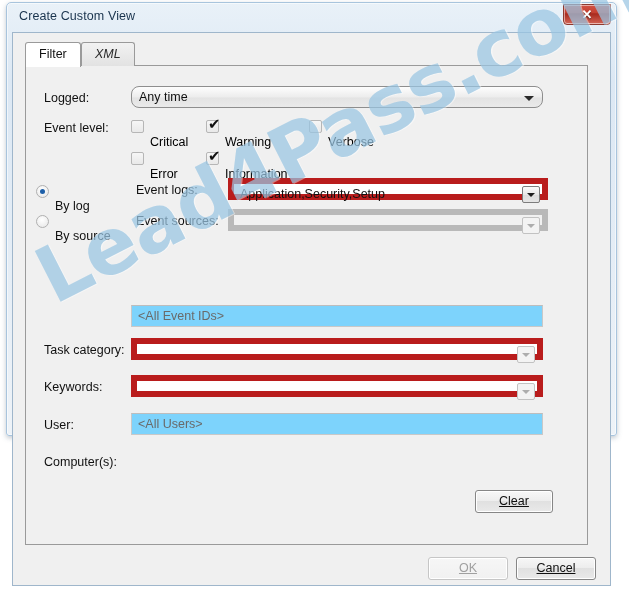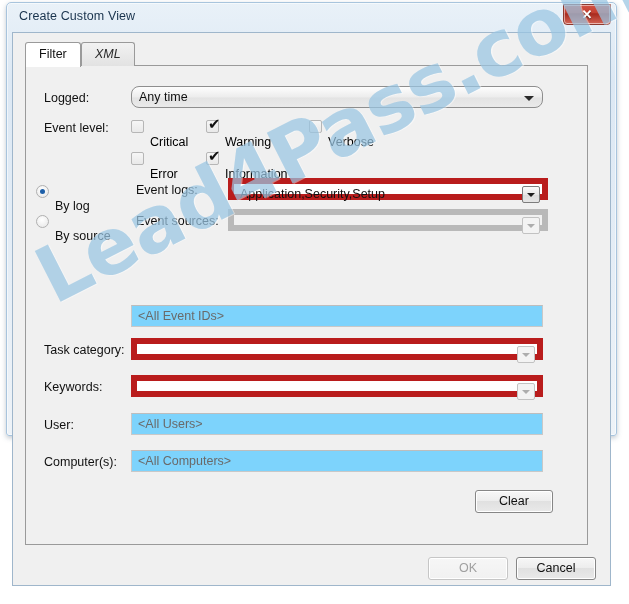--- a/index.html
+++ b/index.html
@@ -311,20 +311,21 @@
     box-sizing: border-box;
     border: 1px solid #868686;
     border-radius: 3px;
     background: linear-gradient(to bottom,#f7f7f7 0%, #ededed 46%, #e0e0e0 47%, #e9e9e9 100%);
     font-size: 12.5px;
     color: #101010;
     text-align: center;
     cursor: pointer;
     line-height: 21px;
     box-shadow: 0 0 0 1px #ffffff inset;
+    text-decoration: underline;
   }
   .btn.disabled {
     color: #a0a0a0;
     border-color: #c6c6c6;
     background: linear-gradient(to bottom,#f6f6f6 0%, #f1f1f1 100%);
     cursor: default;
   }
 
   
   #watermark {
@@ -447,23 +448,20 @@
             <span class="arr"></span>
           </span>
       </div>
 
       <div class="label" style="left:18px; top:352px;">User:</div>
       <div class="textbox" style="left:105px; top:347px; width:412px; height:22px;">
         <span class="ph">&lt;All Users&gt;</span>
       </div>
 
       <div class="label" style="left:18px; top:389px;">Computer(s):</div>
-      <div class="textbox" style="left:105px; top:384px; width:412px; height:22px;">
-        <span class="ph">&lt;All Computers&gt;</span>
-      </div>
 
       <div class="btn" style="left:449px; top:424px; width:78px; height:23px;">Clear</div>
 
     </div>
 
     <div class="btn" style="left:503px; top:524px; width:80px; height:23px;">Cancel</div>
     <div class="btn disabled" style="left:415px; top:524px; width:80px; height:23px;">OK</div>
 
   </div>
 </div>

